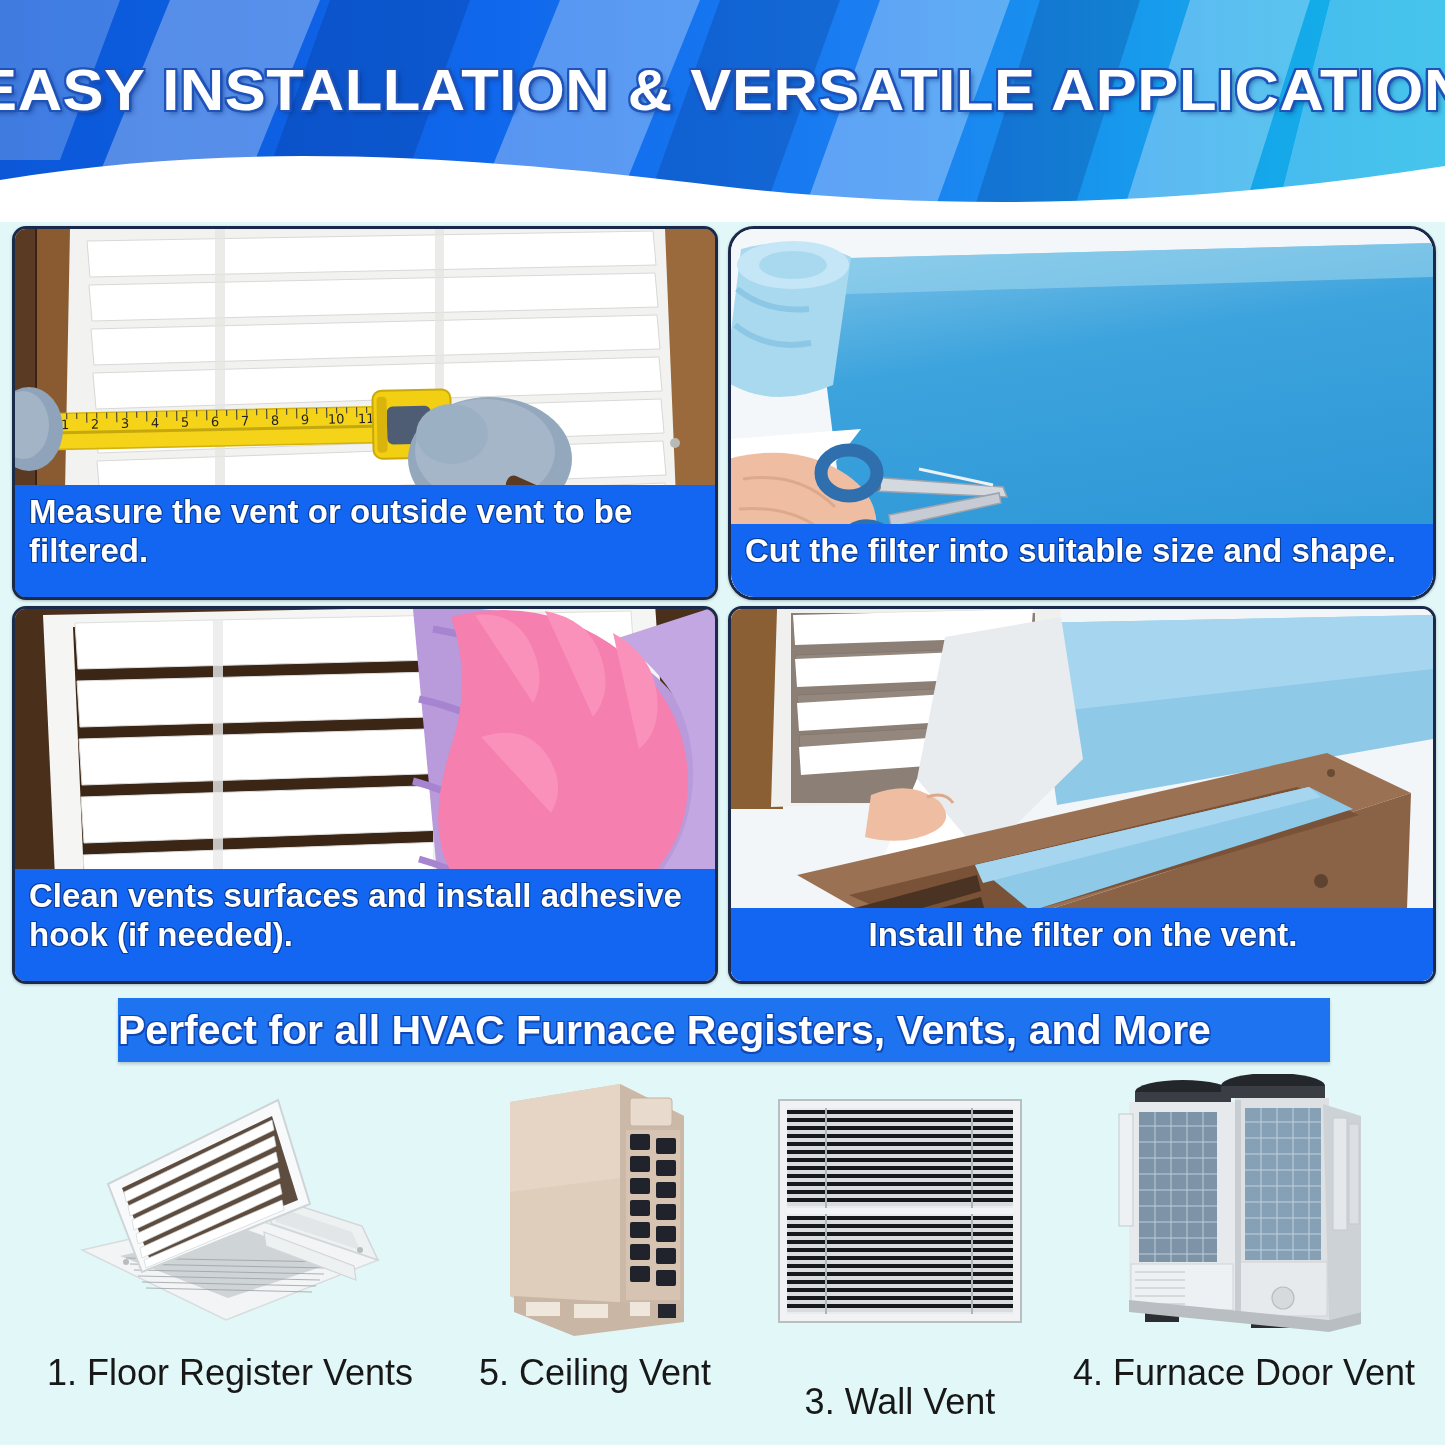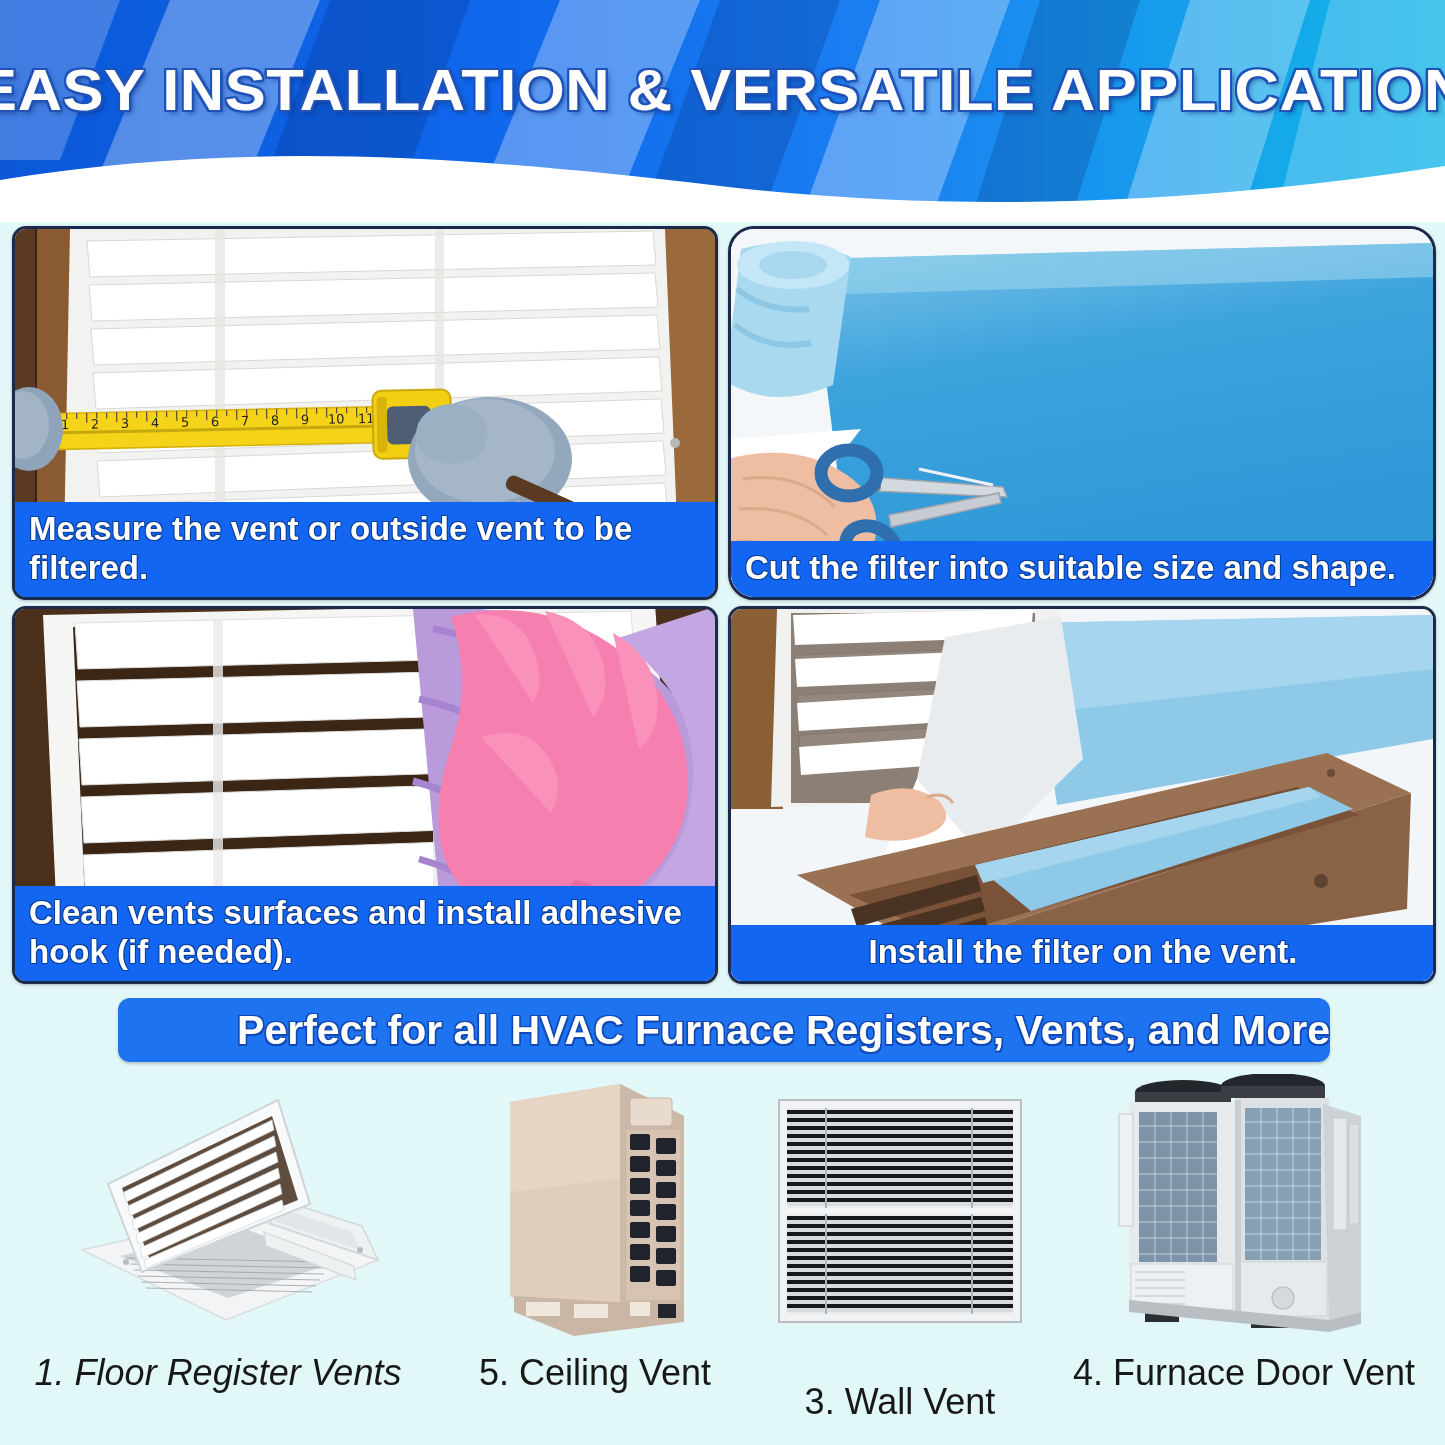--- a/index.html
+++ b/index.html
@@ -53,32 +53,32 @@
   .photo{position:absolute;left:0;top:0;right:0;bottom:0;overflow:hidden;}
   .photo svg{width:100%;height:100%;display:block;}
 
   .caption{
     position:absolute;left:0;right:0;bottom:0;
     background:#1266f2;
     color:#fff;
     font-size:33px;
     font-weight:bold;
     line-height:1.2;
-    padding:7px 12px 9px 14px;
+    padding:7px 12px 26px 14px;
     box-sizing:border-box;
     text-shadow:1px 1px 0 #0b3f9c, -1px 1px 0 #0b3f9c, 1px -1px 0 #0b3f9c, -1px -1px 0 #0b3f9c;
   }
   .cap-center{text-align:center;}
 
   
   .banner{
     position:absolute;left:118px;top:998px;width:1212px;height:64px;
     background:#1e74f0;
-    border-radius:12px;
-    display:flex;align-items:center;justify-content:flex-end;
+    border-radius:0;
+    display:flex;align-items:center;justify-content:flex-start;
     box-shadow:0 2px 3px rgba(0,0,0,.2);
   }
   .banner-text{
     color:#ffffff;font-size:41px;font-weight:bold;
     white-space:nowrap;
     text-shadow:1.5px 1.5px 0 #1148b4, -1.5px 1.5px 0 #1148b4, 1.5px -1.5px 0 #1148b4, -1.5px -1.5px 0 #1148b4;
   }
 
   
   .products{position:absolute;left:0;top:1074px;width:1445px;height:300px;}
@@ -527,16 +527,16 @@
       <rect x="130" y="26" width="6" height="216" fill="#c8cdd1"></rect>
 
       <rect x="40" y="236" width="34" height="12" fill="#2a2d32"></rect>
       <rect x="146" y="242" width="40" height="12" fill="#2a2d32"></rect>
       <polygon points="24,226 224,246 256,238 256,250 224,258 24,238" fill="#b9bec2"></polygon>
     </svg>
   </div>
 
 </div>
 
-<div class="prod-label" style="left:8px;width:420px;font-style:italic;">1. Floor Register Vents</div>
+<div class="prod-label" style="left:20px;width:420px;">1. Floor Register Vents</div>
 <div class="prod-label" style="left:440px;width:310px;">5. Ceiling Vent</div>
 <div class="prod-label" style="left:760px;width:280px;margin-top:29px;">3. Wall Vent</div>
 <div class="prod-label" style="left:1044px;width:400px;text-align:center;">4. Furnace Door Vent</div>
 
 </body></html>

